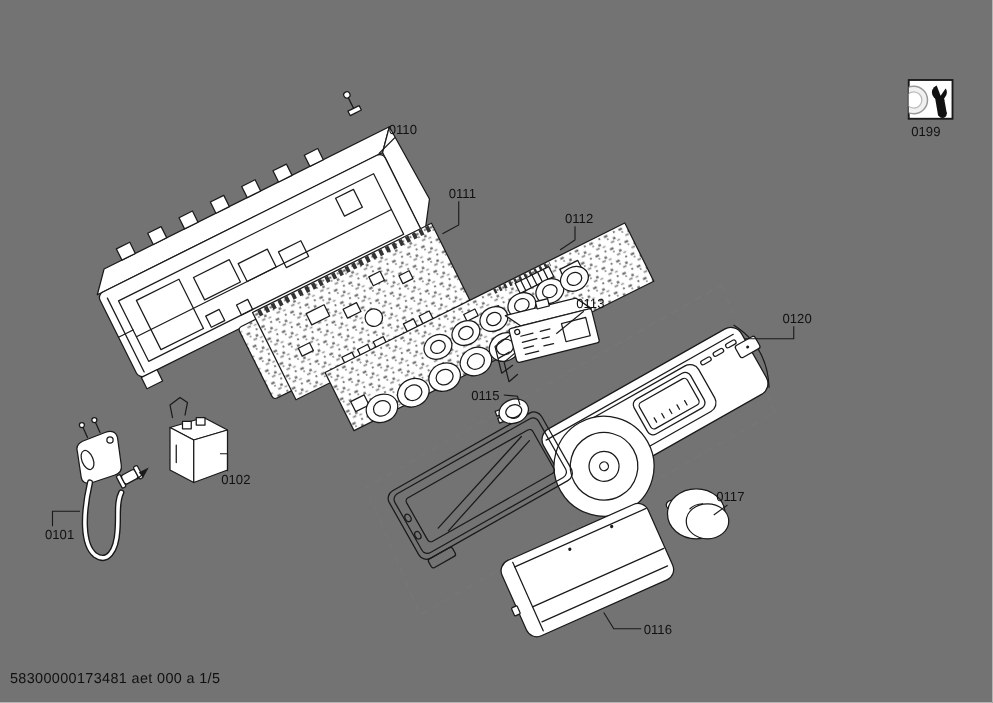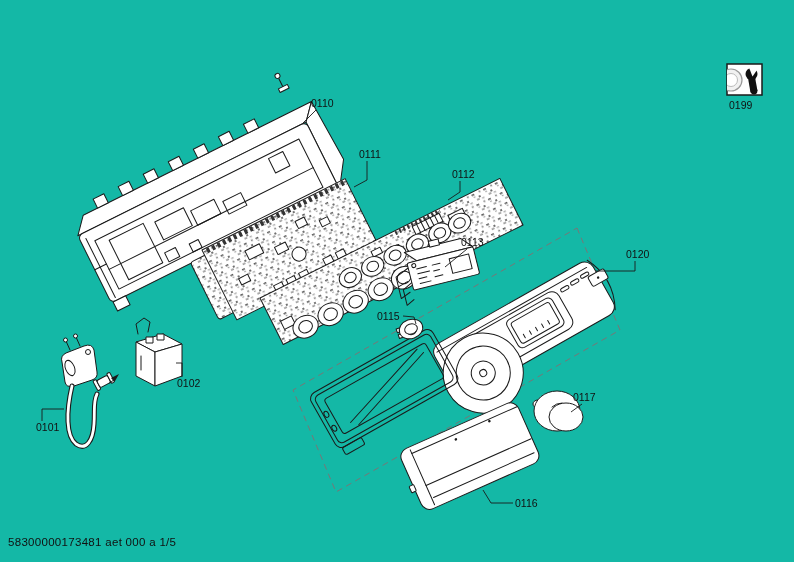--- a/index.html
+++ b/index.html
@@ -1,17 +1,17 @@
 <!DOCTYPE html>
 <html><head>
 <meta charset="utf-8">
 <style>
   html,body{margin:0;padding:0;background:#e8e8e8;}
   .page{
-    position:relative;width:794px;height:562px;background:#14b8a6;
+    position:relative;width:794px;height:562px;background:#737373;
     font-family:"Liberation Sans", sans-serif;overflow:hidden;
   }
   svg{position:absolute;left:0;top:0;}
   svg text{fill:#111;font-family:"Liberation Sans", sans-serif;font-size:10.5px;}
   text.footer{font-size:11.5px;letter-spacing:0.3px;}
   .ln{stroke:#1a1a1a;stroke-width:1;fill:none;stroke-linejoin:round;stroke-linecap:round;}
   .lnw{stroke:#1a1a1a;stroke-width:1;fill:#ffffff;stroke-linejoin:round;}
   .lnsp{stroke:#1a1a1a;stroke-width:1;fill:url(#speck);stroke-linejoin:round;}
   .leader{stroke:#1a1a1a;stroke-width:0.9;fill:none;}
   .dash{stroke:#777;stroke-width:1;fill:none;stroke-dasharray:6 4.5;}

